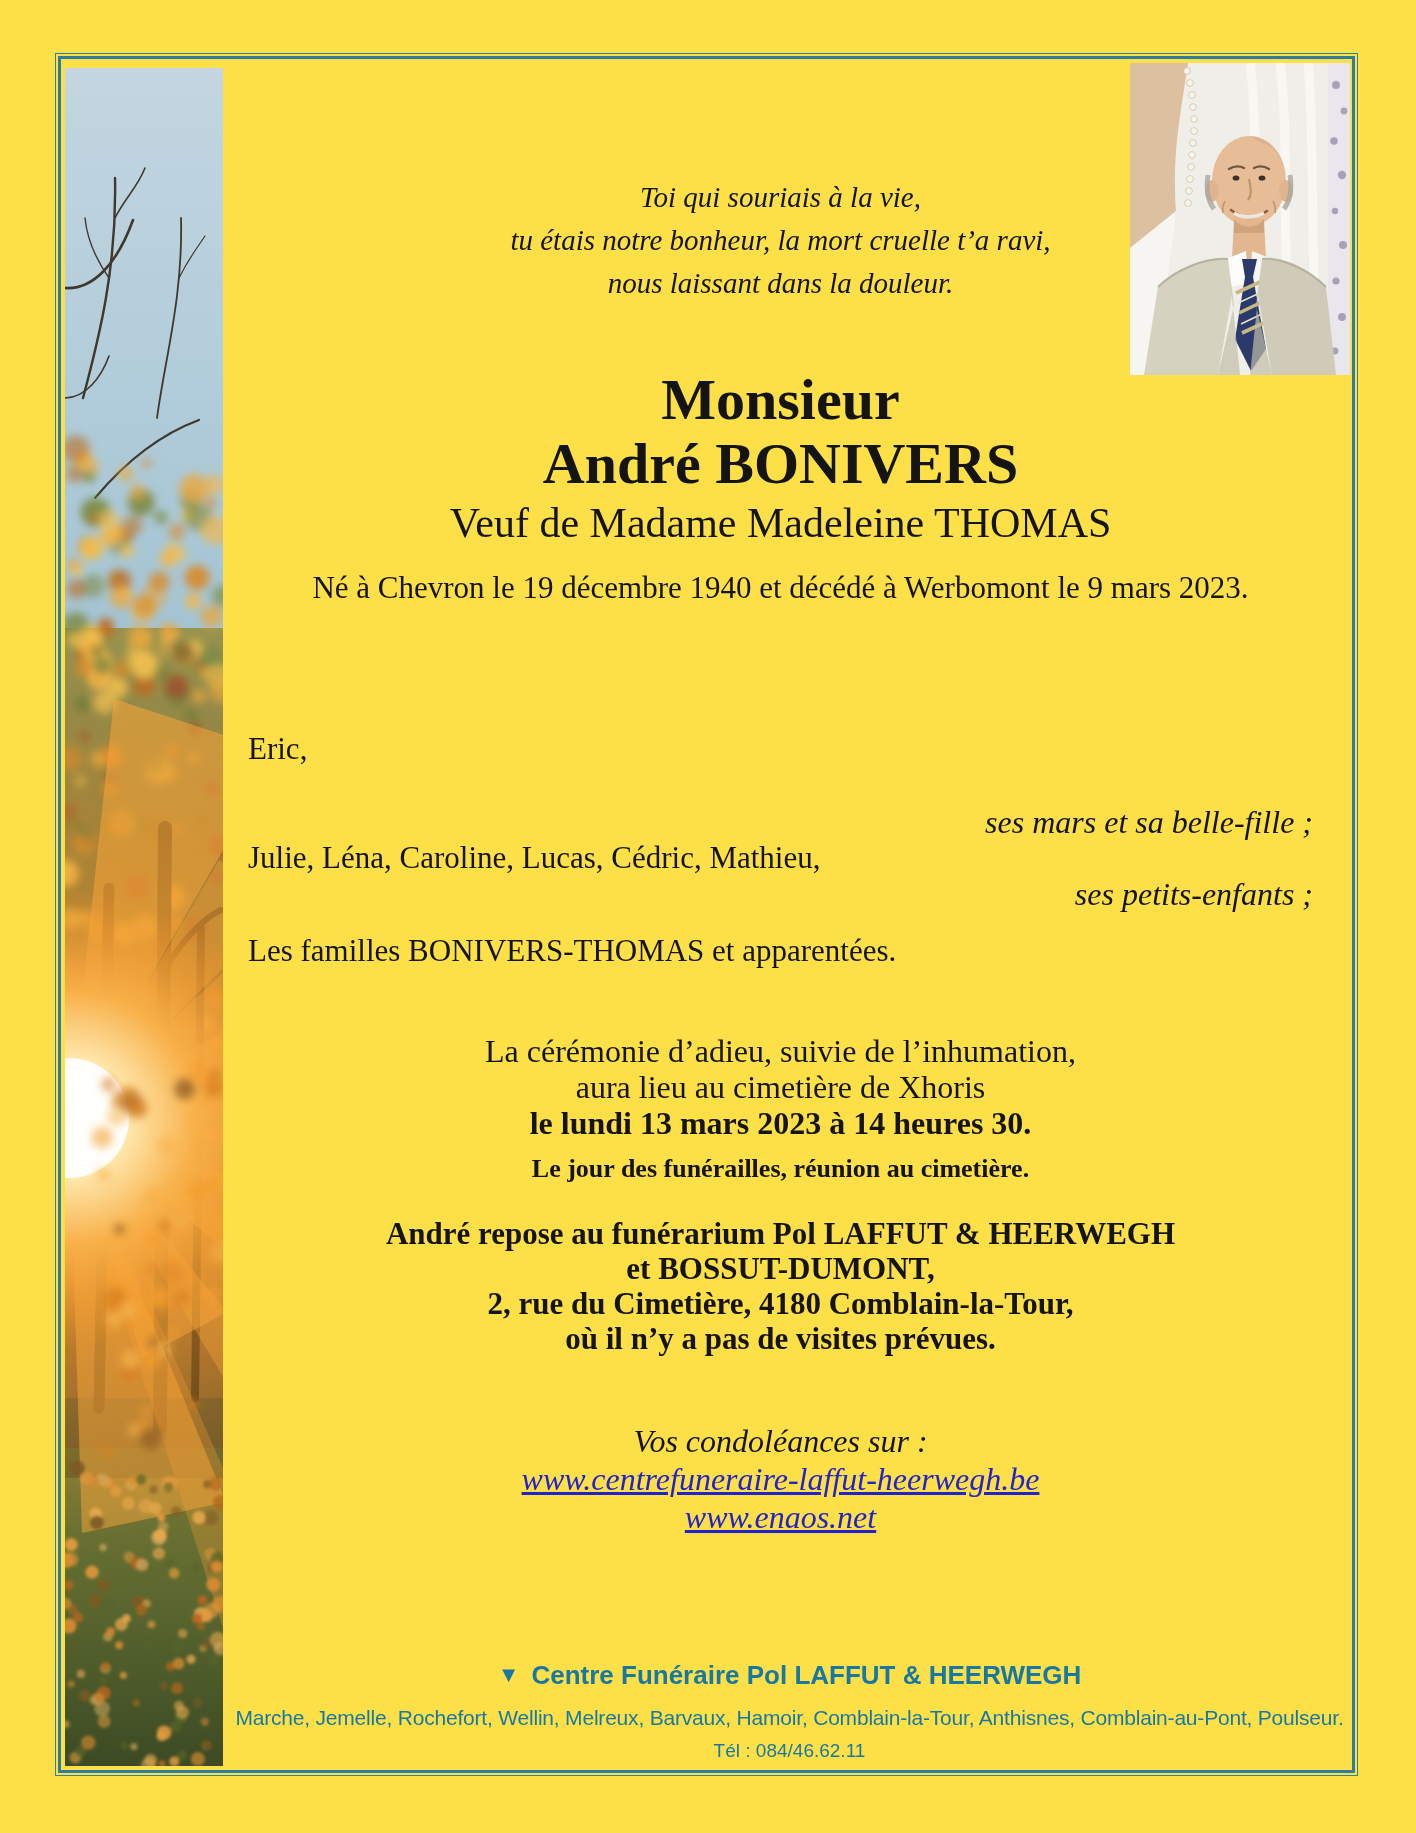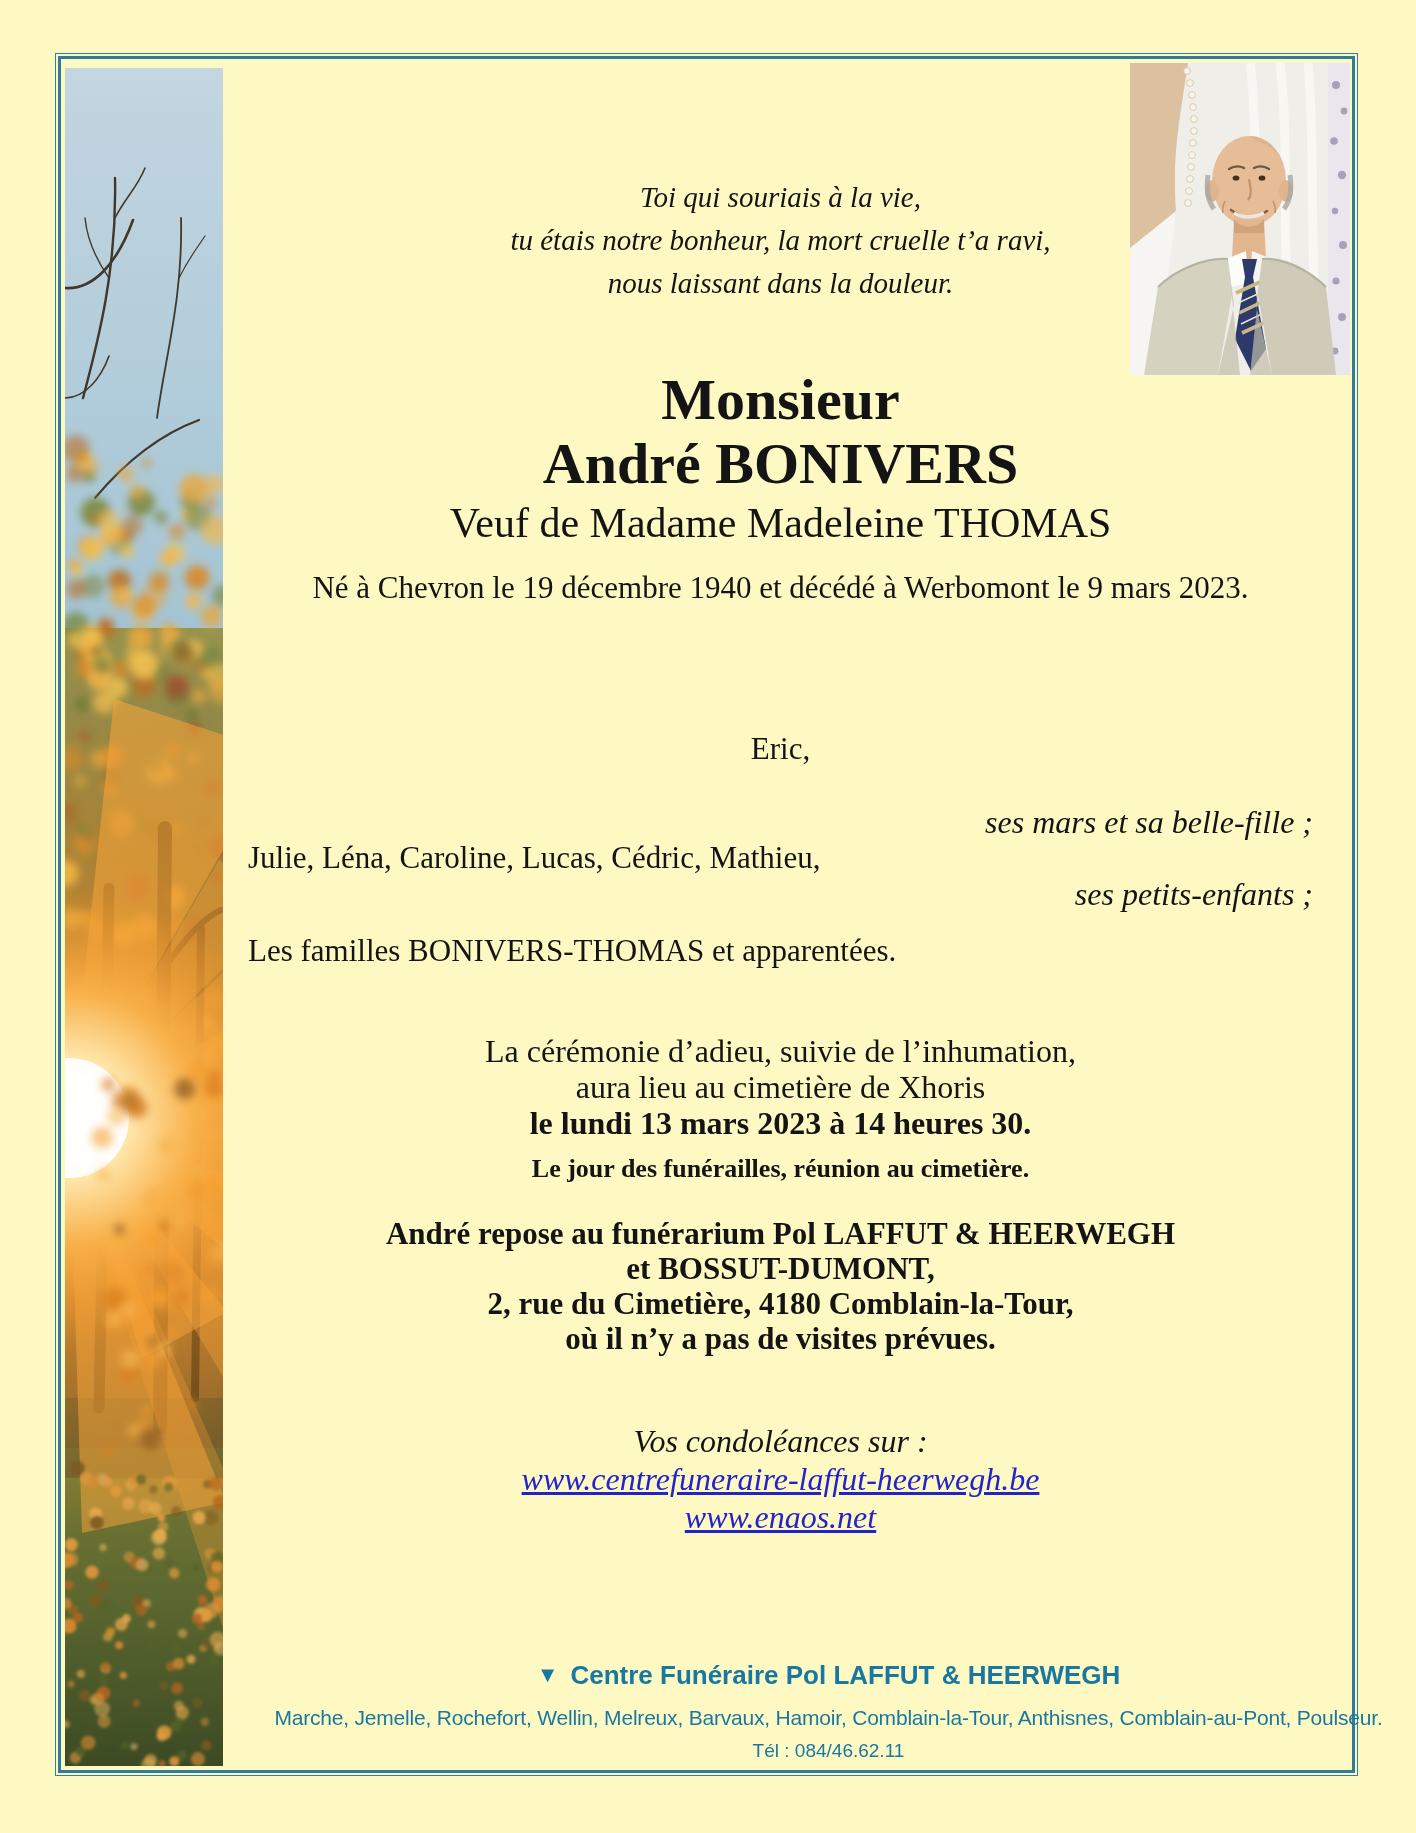--- a/index.html
+++ b/index.html
@@ -1,16 +1,16 @@
 <!DOCTYPE html>
 <html lang="fr"><head>
 <meta charset="utf-8">
 <style>
   html,body{margin:0;padding:0;background:#ffffff;}
-  .page{position:relative;width:1416px;height:1833px;background:#fef9c3;overflow:hidden;
+  .page{position:relative;width:1416px;height:1833px;background:#fde047;overflow:hidden;
         font-family:"Liberation Serif","DejaVu Serif",serif;color:#141414;}
   
   .frame-outer{position:absolute;left:55px;top:53px;width:1301px;height:1721px;
                border:1px solid #33809e;}
   .frame-inner{position:absolute;left:2px;top:2px;right:2px;bottom:2px;border:3px solid #2e7d9c;}
   
   .strip{position:absolute;left:65px;top:68px;width:158px;height:1698px;overflow:hidden;}
   .strip svg{display:block;width:100%;height:100%;}
   
   .portrait{position:absolute;left:1130px;top:63px;width:220px;height:312px;overflow:hidden;}
@@ -19,34 +19,34 @@
   .col{position:absolute;left:248px;top:0;width:1065px;height:1833px;}
   .blk{position:absolute;left:0;width:100%;}
   .center{text-align:center;}
   .left{text-align:left;}
   .right{text-align:right;}
   .poem{top:176px;font-style:italic;font-size:29px;line-height:43px;}
   .t-title{top:368px;font-weight:bold;font-size:58px;line-height:64px;}
   .t-veuf{top:500px;font-size:42px;line-height:46px;}
   .t-birth{top:570px;font-size:31px;line-height:36px;}
   .intro{top:686px;font-size:31px;line-height:36px;}
-  .sons{top:730px;font-size:31px;line-height:37px;text-align:center;}
+  .sons{top:730px;font-size:31px;line-height:37px;}
   .cap1{top:804px;font-style:italic;font-size:32px;}
   .grand{top:840px;font-size:31px;}
   .cap2{top:876px;font-style:italic;font-size:32px;}
   .fam{top:933px;font-size:31px;}
   .cer{top:1033px;font-size:32px;line-height:36px;}
   .cer .b{font-weight:bold;}
   .jour{top:1154px;font-size:26px;font-weight:bold;}
   .repose{top:1216px;font-size:31px;line-height:35px;font-weight:bold;}
   .condl{top:1422px;font-style:italic;font-size:32px;line-height:38px;}
   .condl a{color:#2323cd;text-decoration:underline;cursor:pointer;}
   
   .footerwrap{position:absolute;left:223px;top:0;width:1133px;height:1833px;pointer-events:none;}
-  .footerwrap .blk{pointer-events:auto;padding-left:39px;}
+  .footerwrap .blk{pointer-events:auto;}
   .f-company{top:1660px;font-family:"Liberation Sans","DejaVu Sans",sans-serif;
              font-weight:bold;font-size:26px;color:#1878a2;text-align:center;}
   .f-company .tri{display:inline-block;font-size:22px;margin-right:12px;transform:translateY(-2px);}
   .f-towns{top:1706px;font-family:"Liberation Sans","DejaVu Sans",sans-serif;
            font-size:21px;letter-spacing:-0.2px;color:#1878a2;text-align:center;}
   .f-phone{top:1740px;font-family:"Liberation Sans","DejaVu Sans",sans-serif;
            font-size:19px;color:#1878a2;text-align:center;}
 </style>
 </head>
 <body>

